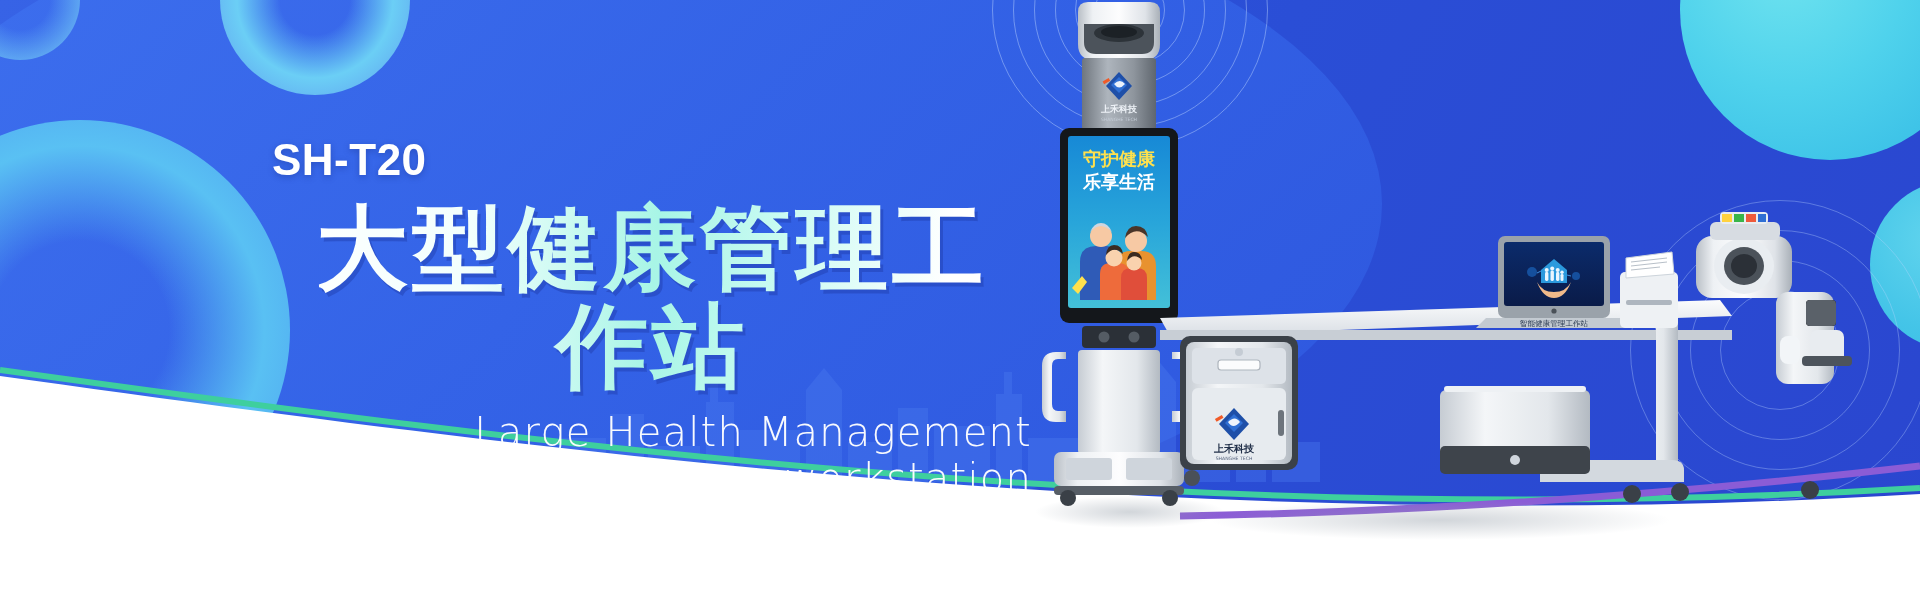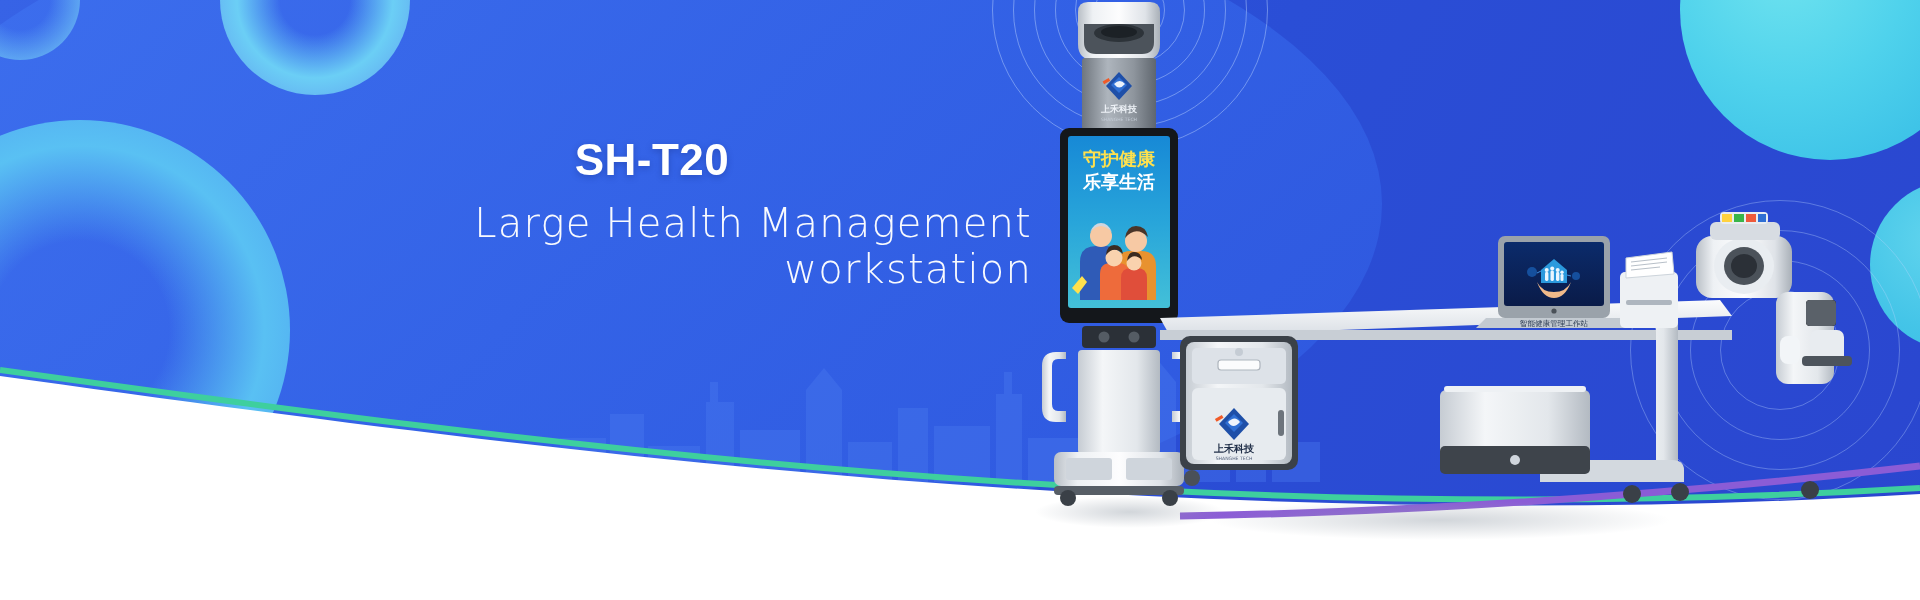--- a/index.html
+++ b/index.html
@@ -59,21 +59,21 @@
   .rings-r span{position:absolute;border:1.3px solid rgba(190,215,255,.35);border-radius:50%;
     left:50%;top:50%;transform:translate(-50%,-50%);}
   
   .skyline{position:absolute;left:560px;bottom:118px;width:760px;height:140px;opacity:.38;}
   
   .wedge{position:absolute;left:0;bottom:0;width:100%;height:320px;}
   
   .copy{position:absolute;left:272px;top:138px;width:760px;}
   .model{
     font-size:44px;font-weight:700;color:#ffffff;letter-spacing:.5px;
-    text-align:center;line-height:1;margin:0 0 18px 0;
+    text-align:left;line-height:1;margin:0 0 18px 0;
     text-shadow:0 2px 6px rgba(20,40,120,.35);
   }
   .title-cn{
     font-size:92px;font-weight:700;line-height:1.06;margin:0;text-align:center;
     letter-spacing:4px;
     background:linear-gradient(95deg,#ffffff 0%,#f2fffd 26%,#a8f5e6 50%,#c9fbf2 66%,#ffffff 88%,#ffffff 100%);
     -webkit-background-clip:text;background-clip:text;
     -webkit-text-fill-color:transparent;color:transparent;
     filter:drop-shadow(3px 4px 0 rgba(30,60,170,.45));
     font-family:"DejaVu Sans","Liberation Sans",sans-serif;
@@ -143,20 +143,21 @@
   </svg>
 
   <svg class="wedge" viewBox="0 0 1920 320" preserveAspectRatio="none">
     <path d="M0,96 C 520,168 1180,258 1920,214 L1920,320 L0,320 Z" fill="#ffffff"></path>
     <path d="M0,90 C 520,162 1180,252 1920,208" fill="none" stroke="#3ecf9e" stroke-width="6"></path>
     <path d="M1180,236 C 1420,232 1680,214 1920,186" fill="none" stroke="#8b5cd6" stroke-width="7"></path>
   </svg>
 
   <div class="copy">
     <div class="model">SH-T20</div>
+    <h1 class="title-cn">大型健康管理工作站</h1>
     <div class="title-en">Large Health Management workstation</div>
   </div>
 
   <svg class="product" viewBox="0 0 900 600">
     <defs>
       <linearGradient id="metal" x1="0" y1="0" x2="1" y2="0">
         <stop offset="0" stop-color="#b9bfc6"></stop>
         <stop offset=".18" stop-color="#eef1f4"></stop>
         <stop offset=".5" stop-color="#fdfdfe"></stop>
         <stop offset=".82" stop-color="#dfe3e8"></stop>

